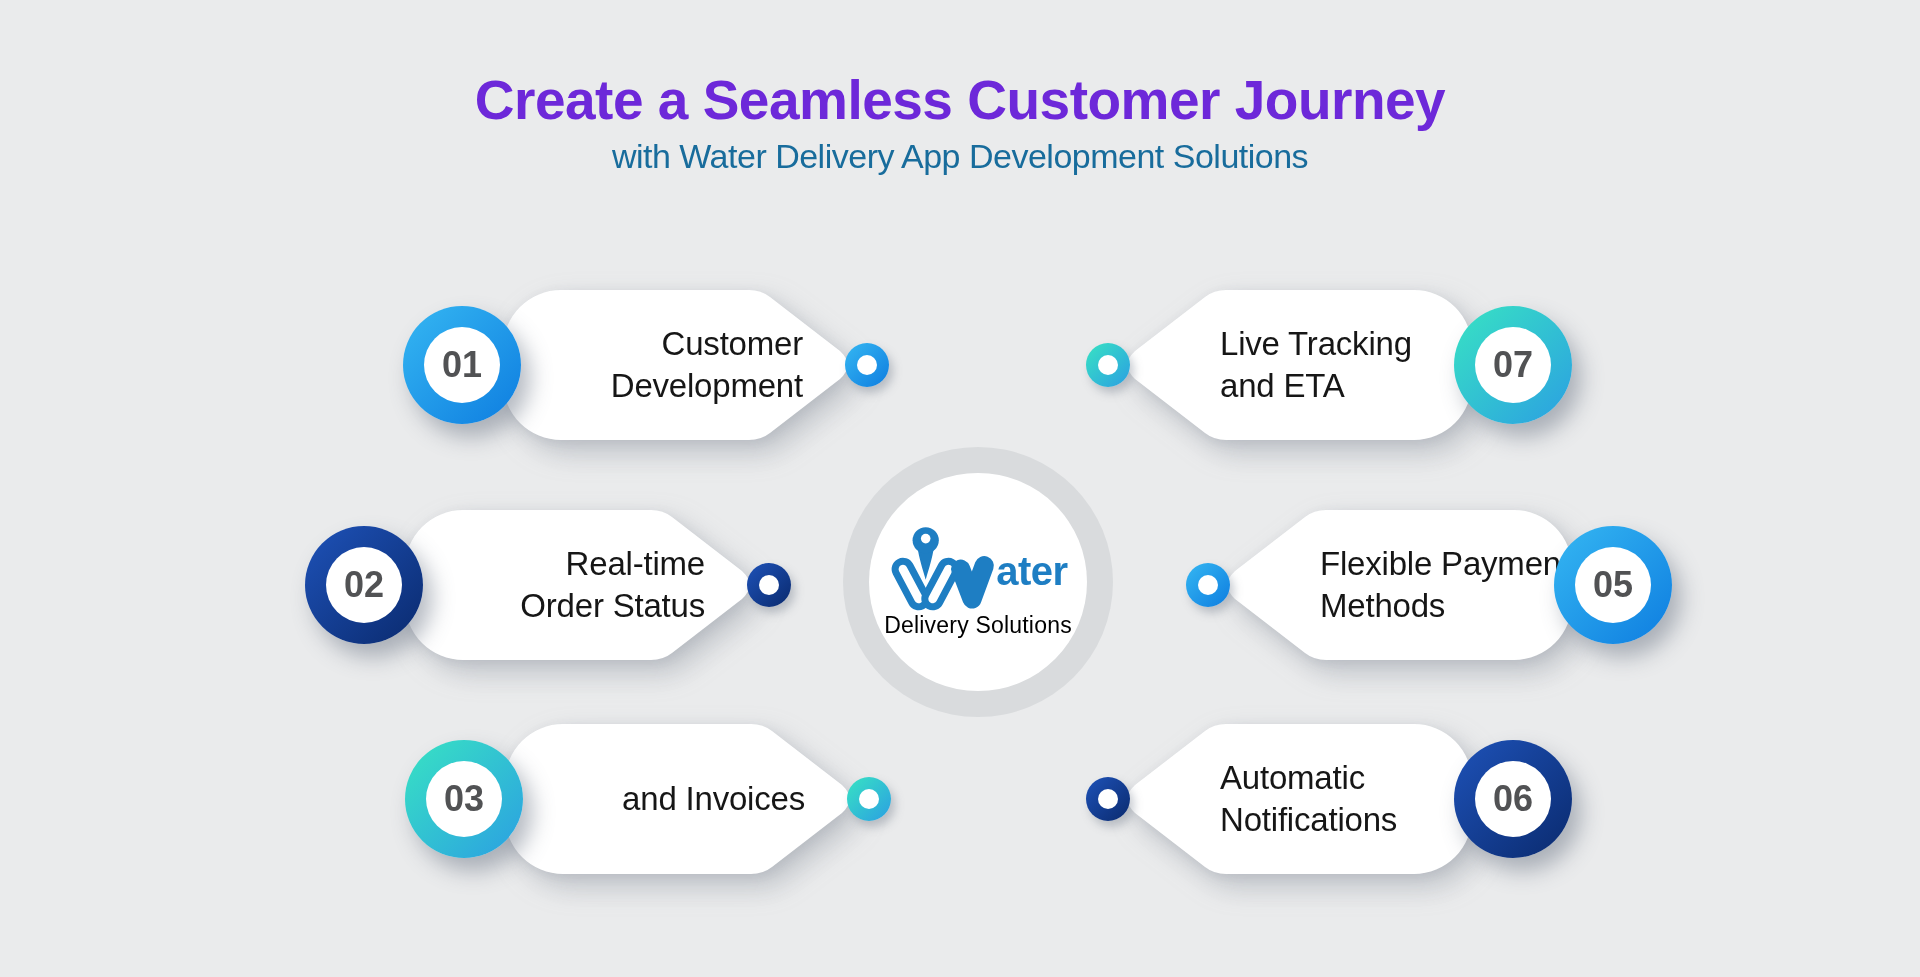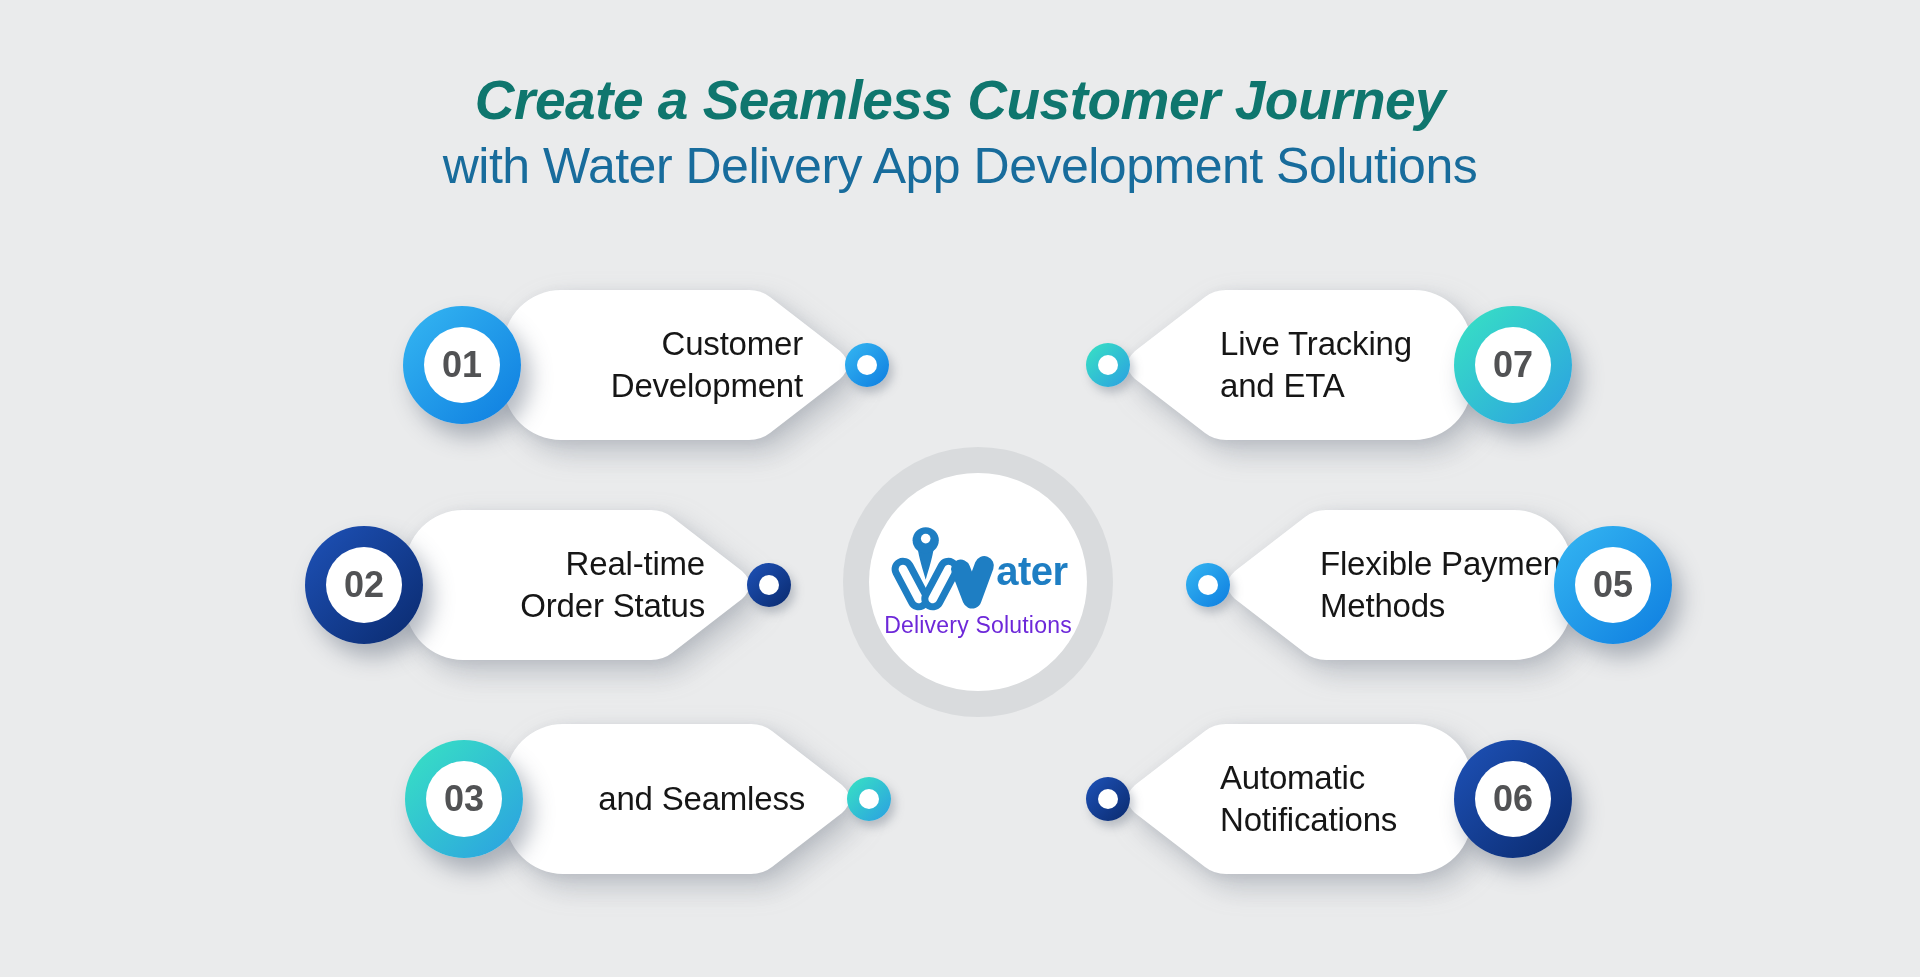--- a/index.html
+++ b/index.html
@@ -6,22 +6,22 @@
   html,body { width:1920px; height:977px; }
   body {
     position:relative;
     background:#eaebec;
     font-family:"Liberation Sans", sans-serif;
     overflow:hidden;
   }
 
   
   .title-wrap { position:absolute; top:66px; left:0; width:1920px; text-align:center; }
-  .title-line1 { font-size:55px; font-weight:700; color:#0f766e; line-height:1.25; letter-spacing:-0.5px;font-style:italic; }
-  .title-line2 { font-size:50px; font-weight:400; color:#186c9c; line-height:1.25; letter-spacing:-0.5px; }
+  .title-line1 { font-size:55px; font-weight:700; color:#6d28d9; line-height:1.25; letter-spacing:-0.5px; }
+  .title-line2 { font-size:34px; font-weight:400; color:#186c9c; line-height:1.25; letter-spacing:-0.5px; }
 
   
   .card { position:absolute; width:486px; height:114px; }
   .card-shape { position:absolute; top:0; width:350px; height:150px; overflow:visible;
                 filter: drop-shadow(10px 12px 14px rgba(105,115,130,0.30)) drop-shadow(2px 4px 6px rgba(105,115,130,0.16)); }
   .card.left  .card-shape { left:100px; }
   .card.right .card-shape { left:36px; }
 
   .card-text { position:absolute; top:0; height:150px; display:flex; flex-direction:column; justify-content:center;
                font-size:33px; line-height:1.28; color:#161616; letter-spacing:-0.2px; }
@@ -47,21 +47,21 @@
   .theme-teal { background:linear-gradient(135deg,#38e3c3 0%,#2b9fe2 100%); }
 
   
   .center-ring { position:absolute; left:843px; top:447px; width:270px; height:270px;
                  background:#d9dbdd; border-radius:50%; }
   .center-white { position:absolute; inset:26px; background:#ffffff; border-radius:50%;
                   display:flex; flex-direction:column; align-items:center; justify-content:center; }
   .logo-row { display:flex; align-items:flex-end; margin-left:-6px; }
   .logo-mark { width:118px; height:84px; overflow:visible; }
   .logo-suffix { font-size:40px; font-weight:700; color:#1e7ec3; line-height:1; margin-bottom:18px; margin-left:-4px; letter-spacing:-0.5px; }
-  .logo-tagline { font-size:23px; font-weight:400; color:#6d28d9; margin-top:3px; letter-spacing:0.2px; }
+  .logo-tagline { font-size:23px; font-weight:400; color:#000000; margin-top:3px; letter-spacing:0.2px; }
 </style>
 </head>
 <body>
 
 <div class="title-wrap">
   <div class="title-line1">Create a Seamless Customer Journey</div>
   <div class="title-line2">with Water Delivery App Development Solutions</div>
 </div>
 
 <div class="card left" style="left:403px; top:290px;">
@@ -98,21 +98,21 @@
   <div class="tip-dot theme-navy">
       <div class="dot-hole"></div>
     </div>
 </div>
 
 <div class="card left" style="left:405px; top:724px;">
   <svg class="card-shape" viewBox="0 0 350 150">
     <path d="M 58,0 H 246 Q 258,0 267,7 L 337,61 Q 352,75 337,89 L 267,143 Q 258,150 246,150 H 58 A 58,58 0 0 1 0,92 V 58 A 58,58 0 0 1 58,0 Z" fill="#ffffff"></path>
   </svg>
   <div class="card-text">
-    <span>and Seamless</span>
+    <span>and Invoices</span>
   </div>
   <div class="num-circle theme-teal">
     <div class="num-inner">
       <span class="num-label">03</span>
     </div>
   </div>
   <div class="tip-dot theme-teal">
       <div class="dot-hole"></div>
     </div>
 </div>

